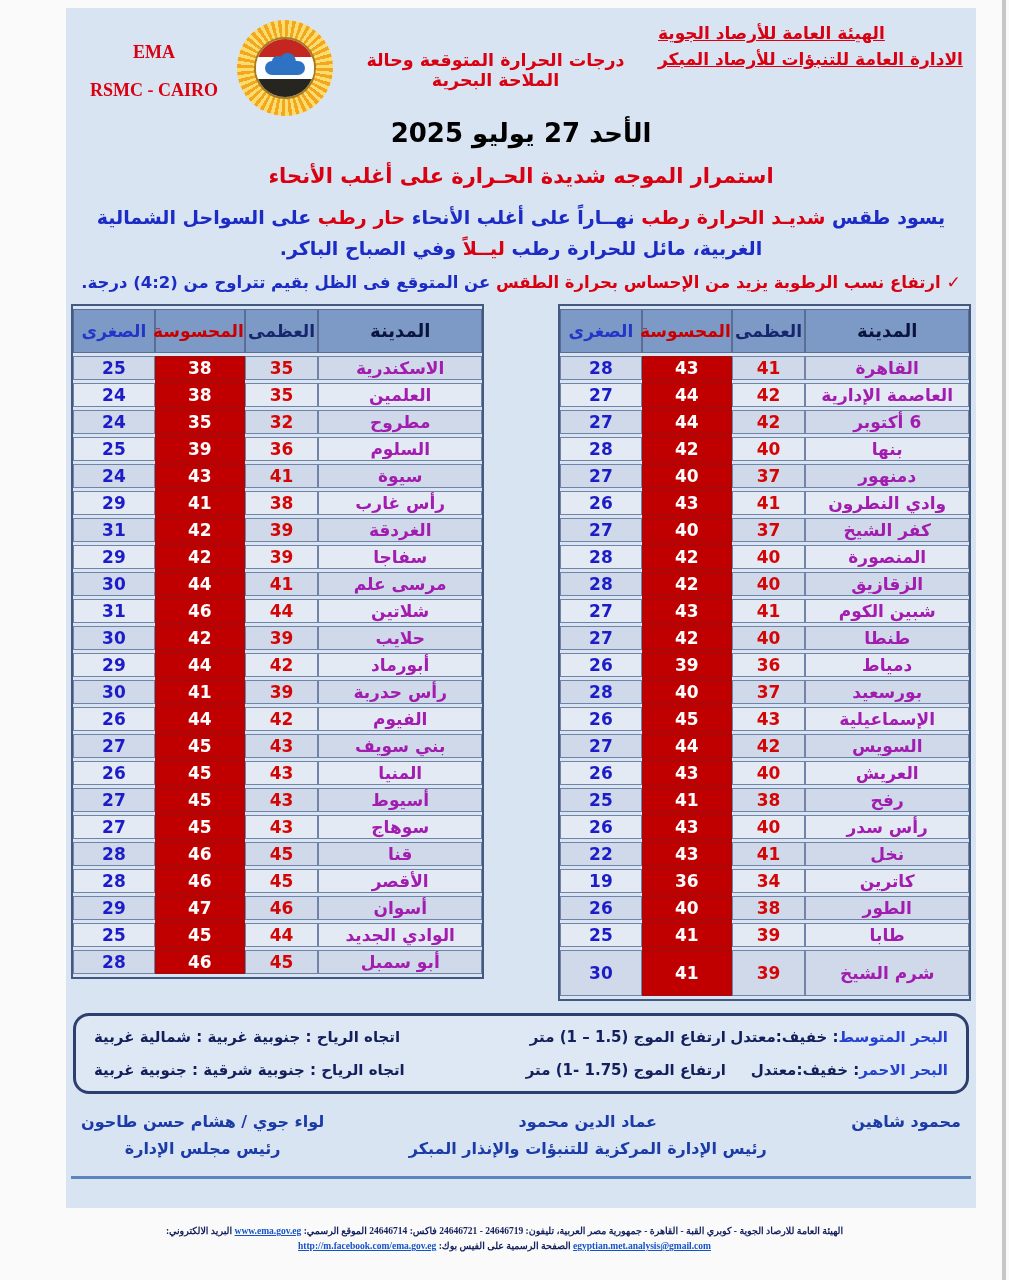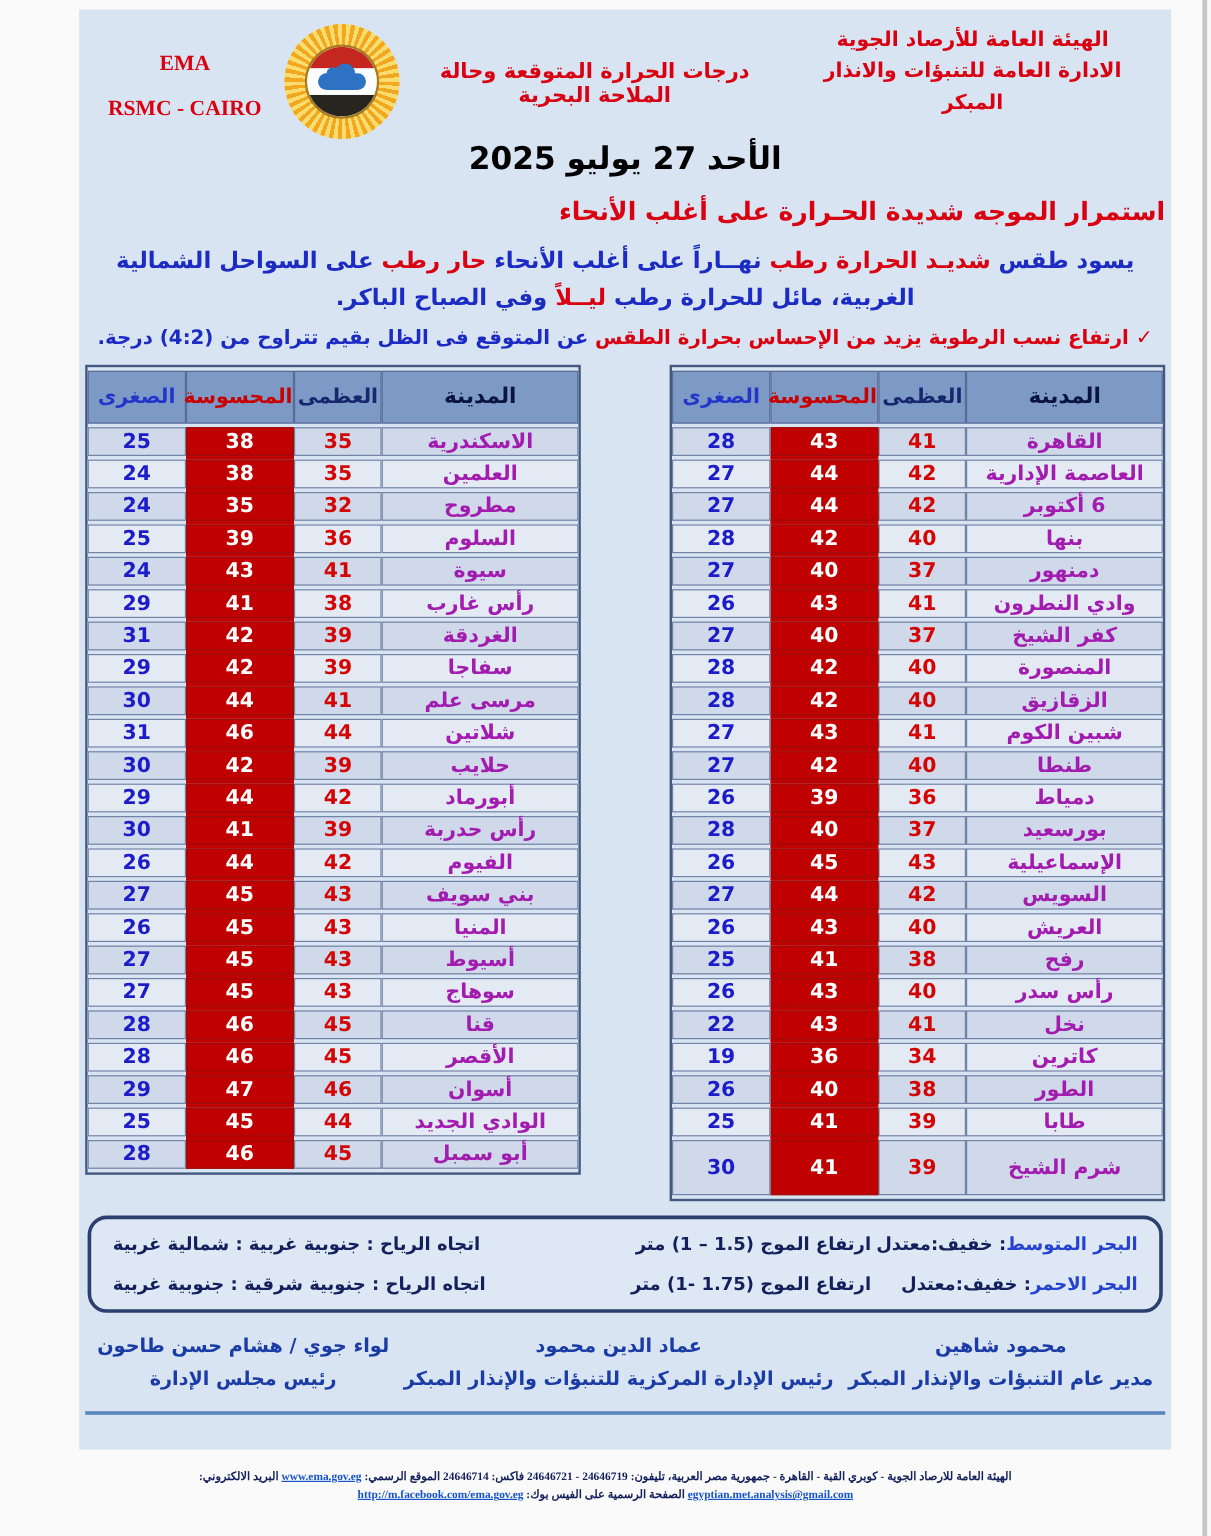--- a/index.html
+++ b/index.html
@@ -13,39 +13,39 @@
   body{
     background:#fafafa; position:relative;
     font-family:"DejaVu Sans","Liberation Sans",sans-serif;
     font-weight:bold; color:#000;
   }
   .scan-edge{position:absolute; right:3px; top:0; bottom:0; width:4px; background:#c6c6c6;}
   .sheet{margin:8px 33px 0 66px; width:910px; background:var(--pagebg); padding:6px 5px 10px; min-height:1200px;}
 
   
   .top-row{display:flex; align-items:flex-start; gap:8px; padding:6px 8px 0;}
-  .org-ar{flex:0 0 305px; text-align:center; color:var(--red); font-size:17px; line-height:1.55;}
+  .org-ar{flex:0 0 305px; text-align:left; color:var(--red); font-size:17px; line-height:1.55;text-decoration:underline;}
   .doc-title{flex:1; text-align:center; color:var(--red); font-size:17.5px; padding-top:30px;}
   .logo{flex:0 0 96px; width:96px; height:96px; border-radius:50%;
         background:repeating-conic-gradient(#f2a71f 0deg 4.5deg,#fbdc6e 4.5deg 9deg);
         display:flex; align-items:center; justify-content:center;}
   .logo-inner{width:62px; height:62px; border-radius:50%; overflow:hidden;
         border:2px solid #a67c1f; display:flex; flex-direction:column; background:#fff;}
   .band-red{flex:1; background:#c3271f;}
   .band-white{flex:1.25; background:#fdfdfd; position:relative;}
   .band-black{flex:1; background:#27251f;}
   .cloud{position:absolute; inset:0; margin:auto; width:40px; height:14px; background:#2e72c4; border-radius:9px;}
   .cloud::before{content:''; position:absolute; width:17px; height:17px; border-radius:50%; background:#2e72c4; top:-8px; right:9px;}
   .cloud::after{content:''; position:absolute; width:11px; height:11px; border-radius:50%; background:#2e72c4; top:-5px; left:7px;}
   .org-en{flex:0 0 150px; text-align:center; color:var(--red);
         font-family:"Liberation Serif","DejaVu Serif",serif; font-size:18px; line-height:2.1; padding-top:14px;}
   .date-line{text-align:center; font-size:26px; color:#000; margin-top:2px; letter-spacing:0.5px;}
 
   
-  .alert-title{text-align:right; color:var(--red); font-size:21px; margin-top:16px;}
+  .alert-title{text-align:center; color:var(--red); font-size:21px; margin-top:16px;}
   .intro{margin:14px auto 0; width:97%; text-align:center; font-size:19px; line-height:1.62;}
   .seg-blue{color:var(--blue);} .seg-red{color:var(--red);}
   .check-line{margin:8px 6px 0; text-align:center; font-size:16.5px;}
   .check-line .mark{color:var(--red); font-size:17px;}
   .note-red{color:var(--red);} .note-blue{color:var(--blue);}
 
   
   .tables{display:flex; gap:74px; margin-top:12px; align-items:flex-start;}
   table.temps{flex:1; width:100%; border-collapse:separate; border-spacing:0 3px;
               table-layout:fixed; border:2px solid #44597f; background:transparent;}
@@ -84,21 +84,21 @@
 </head>
 <body>
 
 <div class="scan-edge"></div>
 
 <div class="sheet">
 
   <div class="top-row">
     <div class="org-ar">
       <div>الهيئة العامة للأرصاد الجوية</div>
-      <div>الادارة العامة للتنبؤات والانذار المبكر</div>
+      <div>الادارة العامة للتنبؤات للأرصاد المبكر</div>
     </div>
     <div class="doc-title">درجات الحرارة المتوقعة وحالة الملاحة البحرية</div>
     <div class="logo">
       <div class="logo-inner">
         <div class="band-red"></div>
         <div class="band-white">
           <div class="cloud"></div>
         </div>
         <div class="band-black"></div>
       </div>
@@ -512,21 +512,20 @@
       <span dir="ltr">(1- 1.75)</span>
       <span>متر</span>
     </div>
     <div class="m-wind">اتجاه الرياح : جنوبية شرقية : جنوبية غربية</div>
   </div>
 </div>
 
   <div class="sigs">
   <div class="sig">
     <div class="sig-name">محمود شاهين</div>
-    <div class="sig-title">مدير عام التنبؤات والإنذار المبكر</div>
   </div>
 
   <div class="sig">
     <div class="sig-name">عماد الدين محمود</div>
     <div class="sig-title">رئيس الإدارة المركزية للتنبؤات والإنذار المبكر</div>
   </div>
 
   <div class="sig">
     <div class="sig-name">لواء جوي / هشام حسن طاحون</div>
     <div class="sig-title">رئيس مجلس الإدارة</div>

